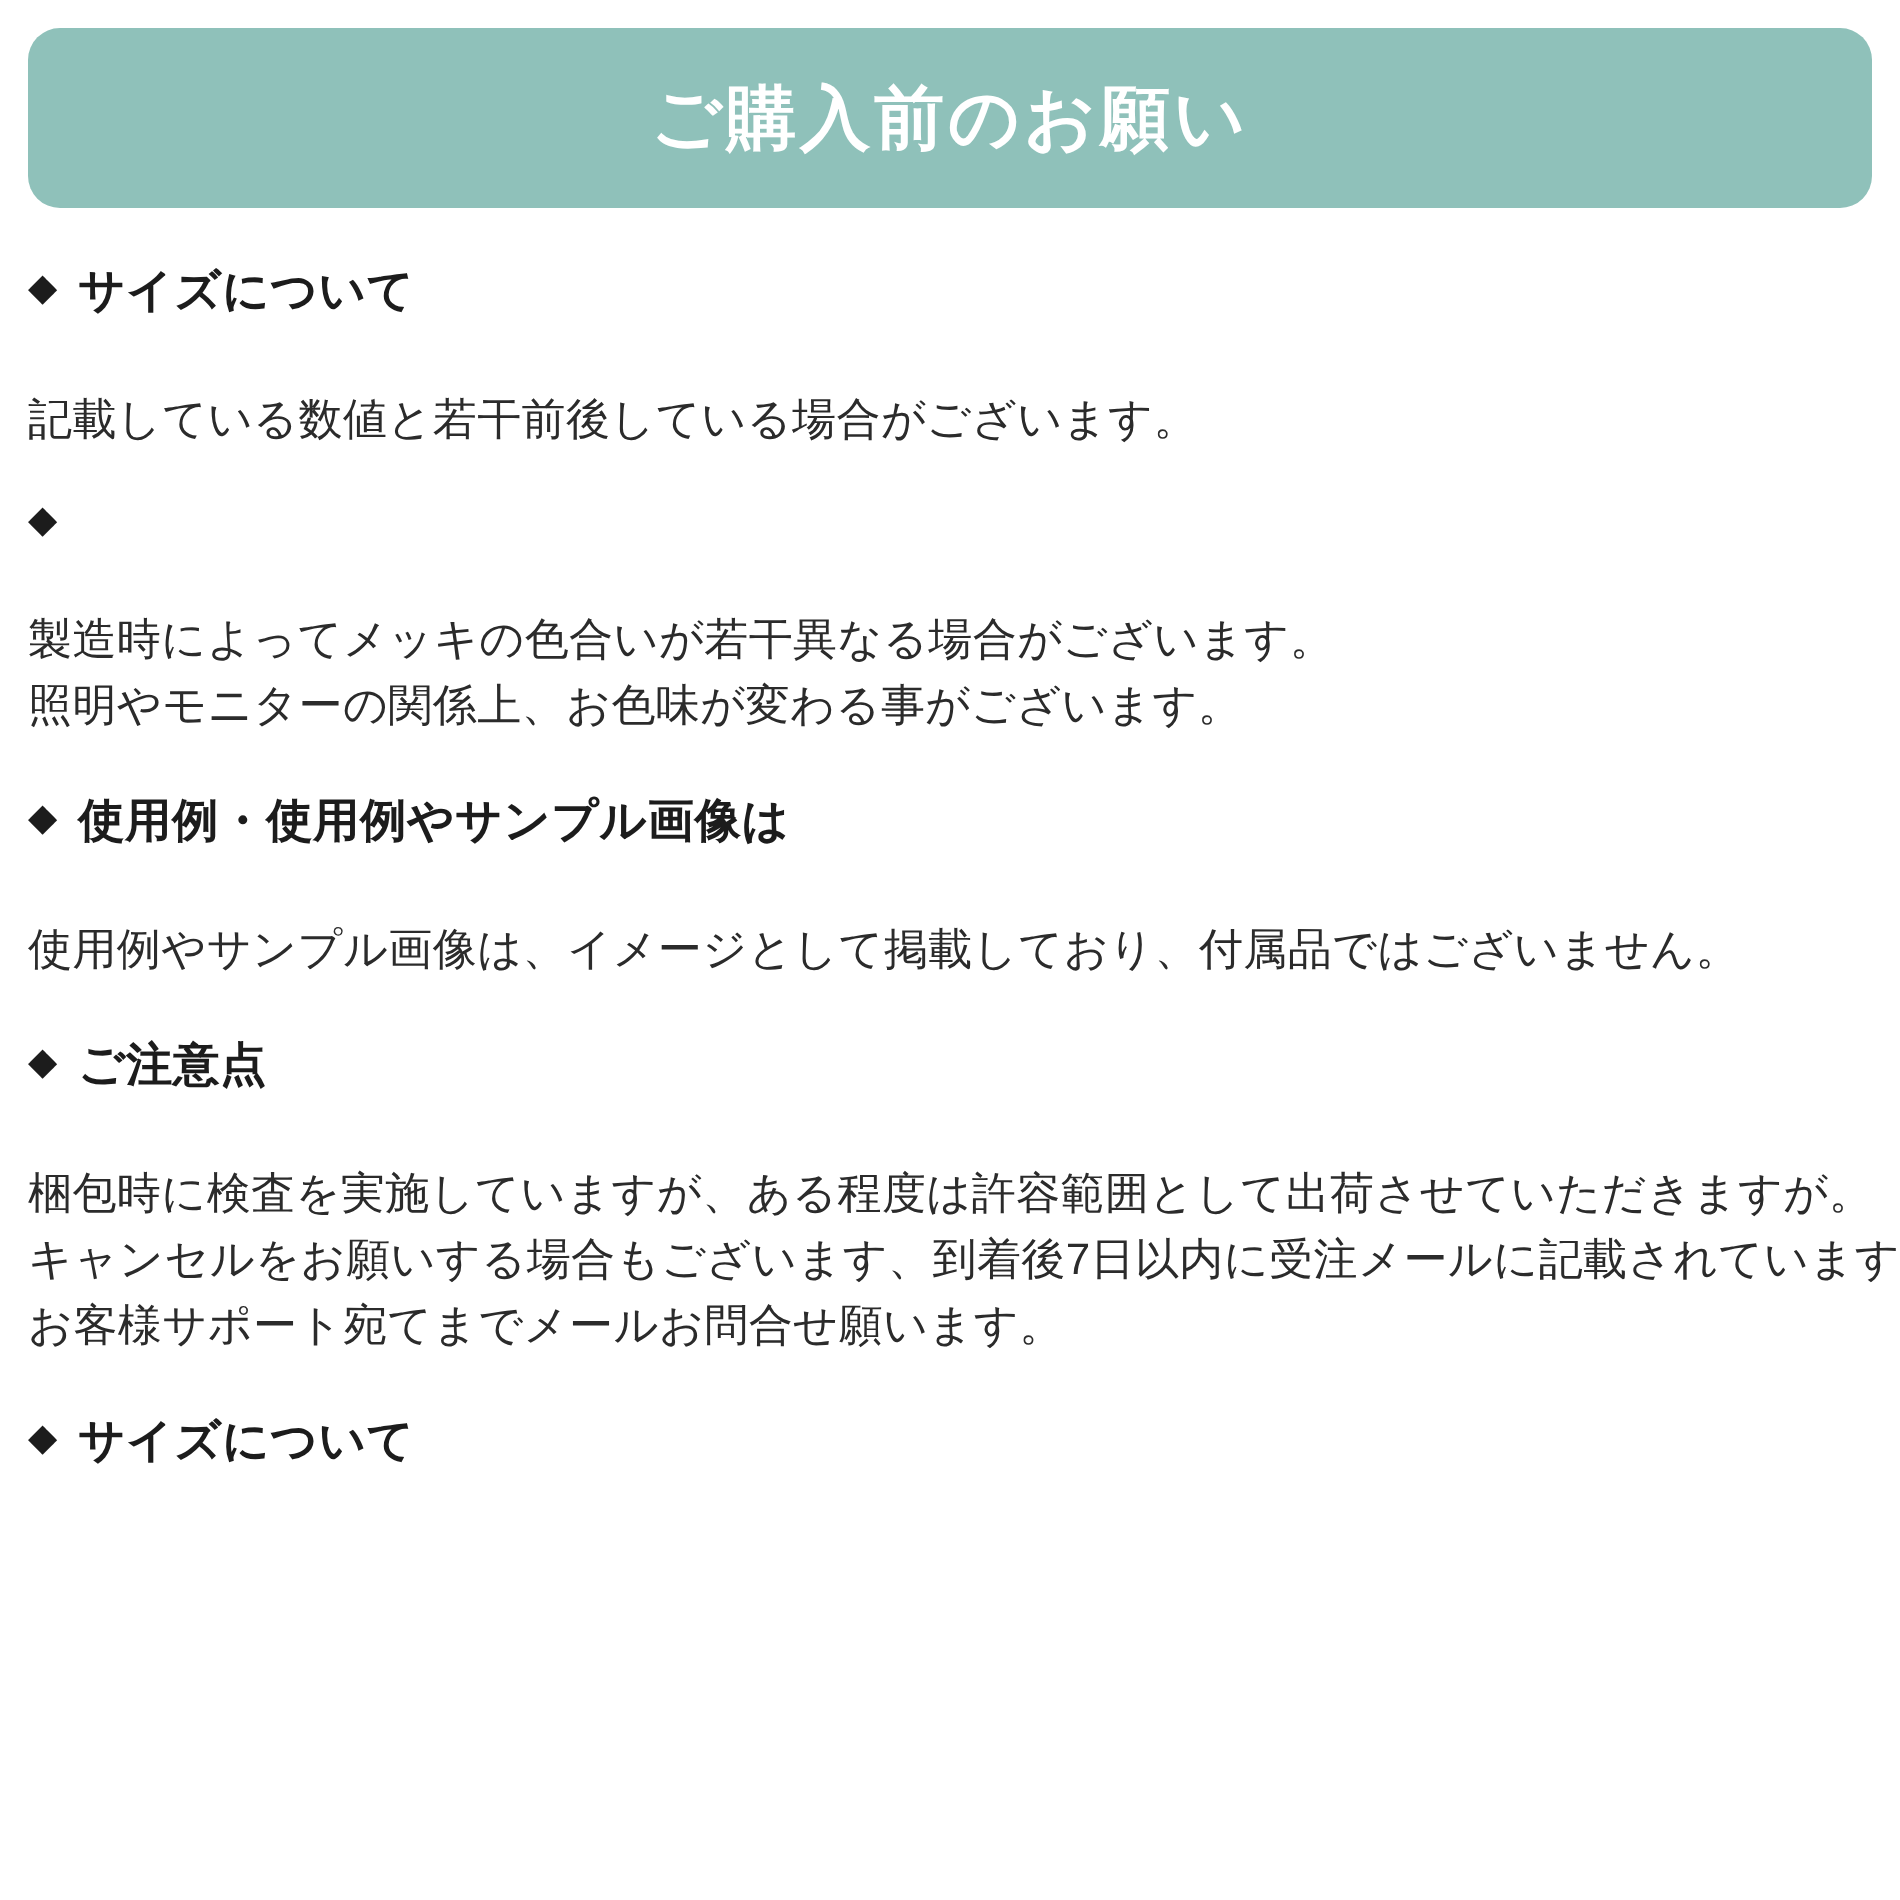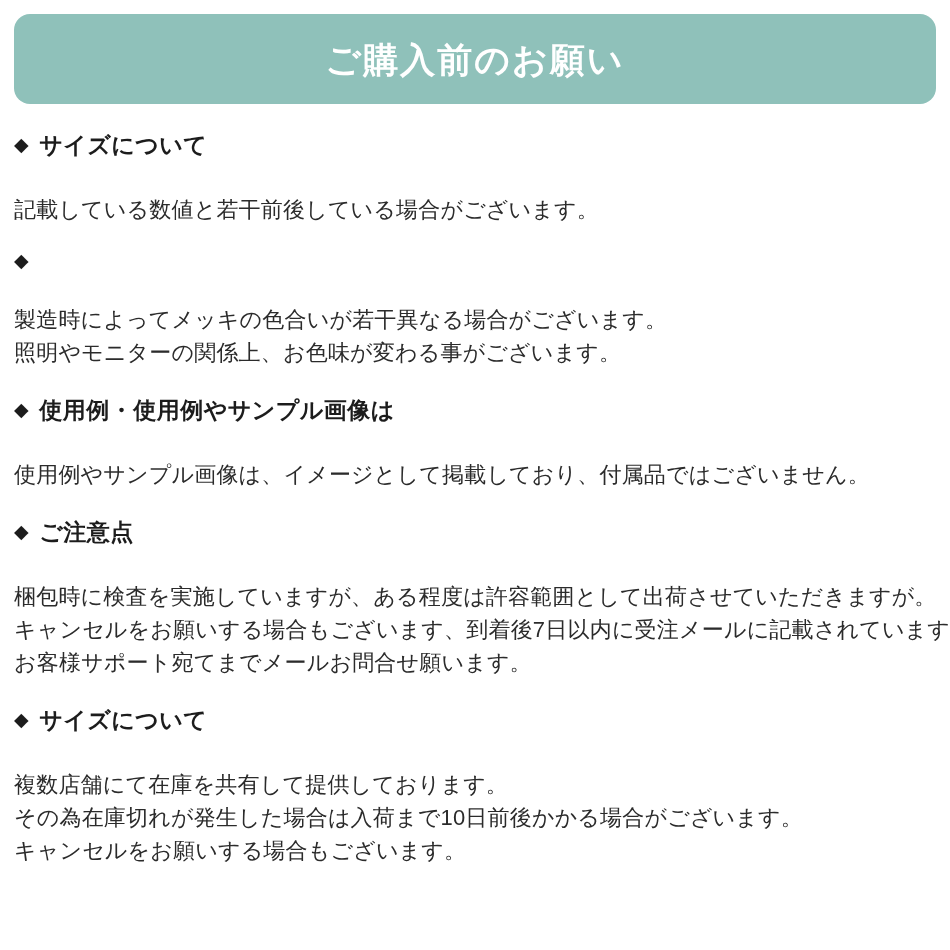--- a/index.html
+++ b/index.html
@@ -120,20 +120,15 @@
       <p>キャンセルをお願いする場合もございます、到着後7日以内に受注メールに記載されています</p>
       <p>お客様サポート宛てまでメールお問合せ願います。</p>
     </div>
   </div>
 
   <div class="section">
     <div class="section-head">
       <span class="diamond-icon">◆</span>
       <span>サイズについて</span>
     </div>
-    <div class="section-body">
-      <p>複数店舗にて在庫を共有して提供しております。</p>
-      <p>その為在庫切れが発生した場合は入荷まで10日前後かかる場合がございます。</p>
-      <p>キャンセルをお願いする場合もございます。</p>
-    </div>
   </div>
 
 </div>
 
 </body></html>

